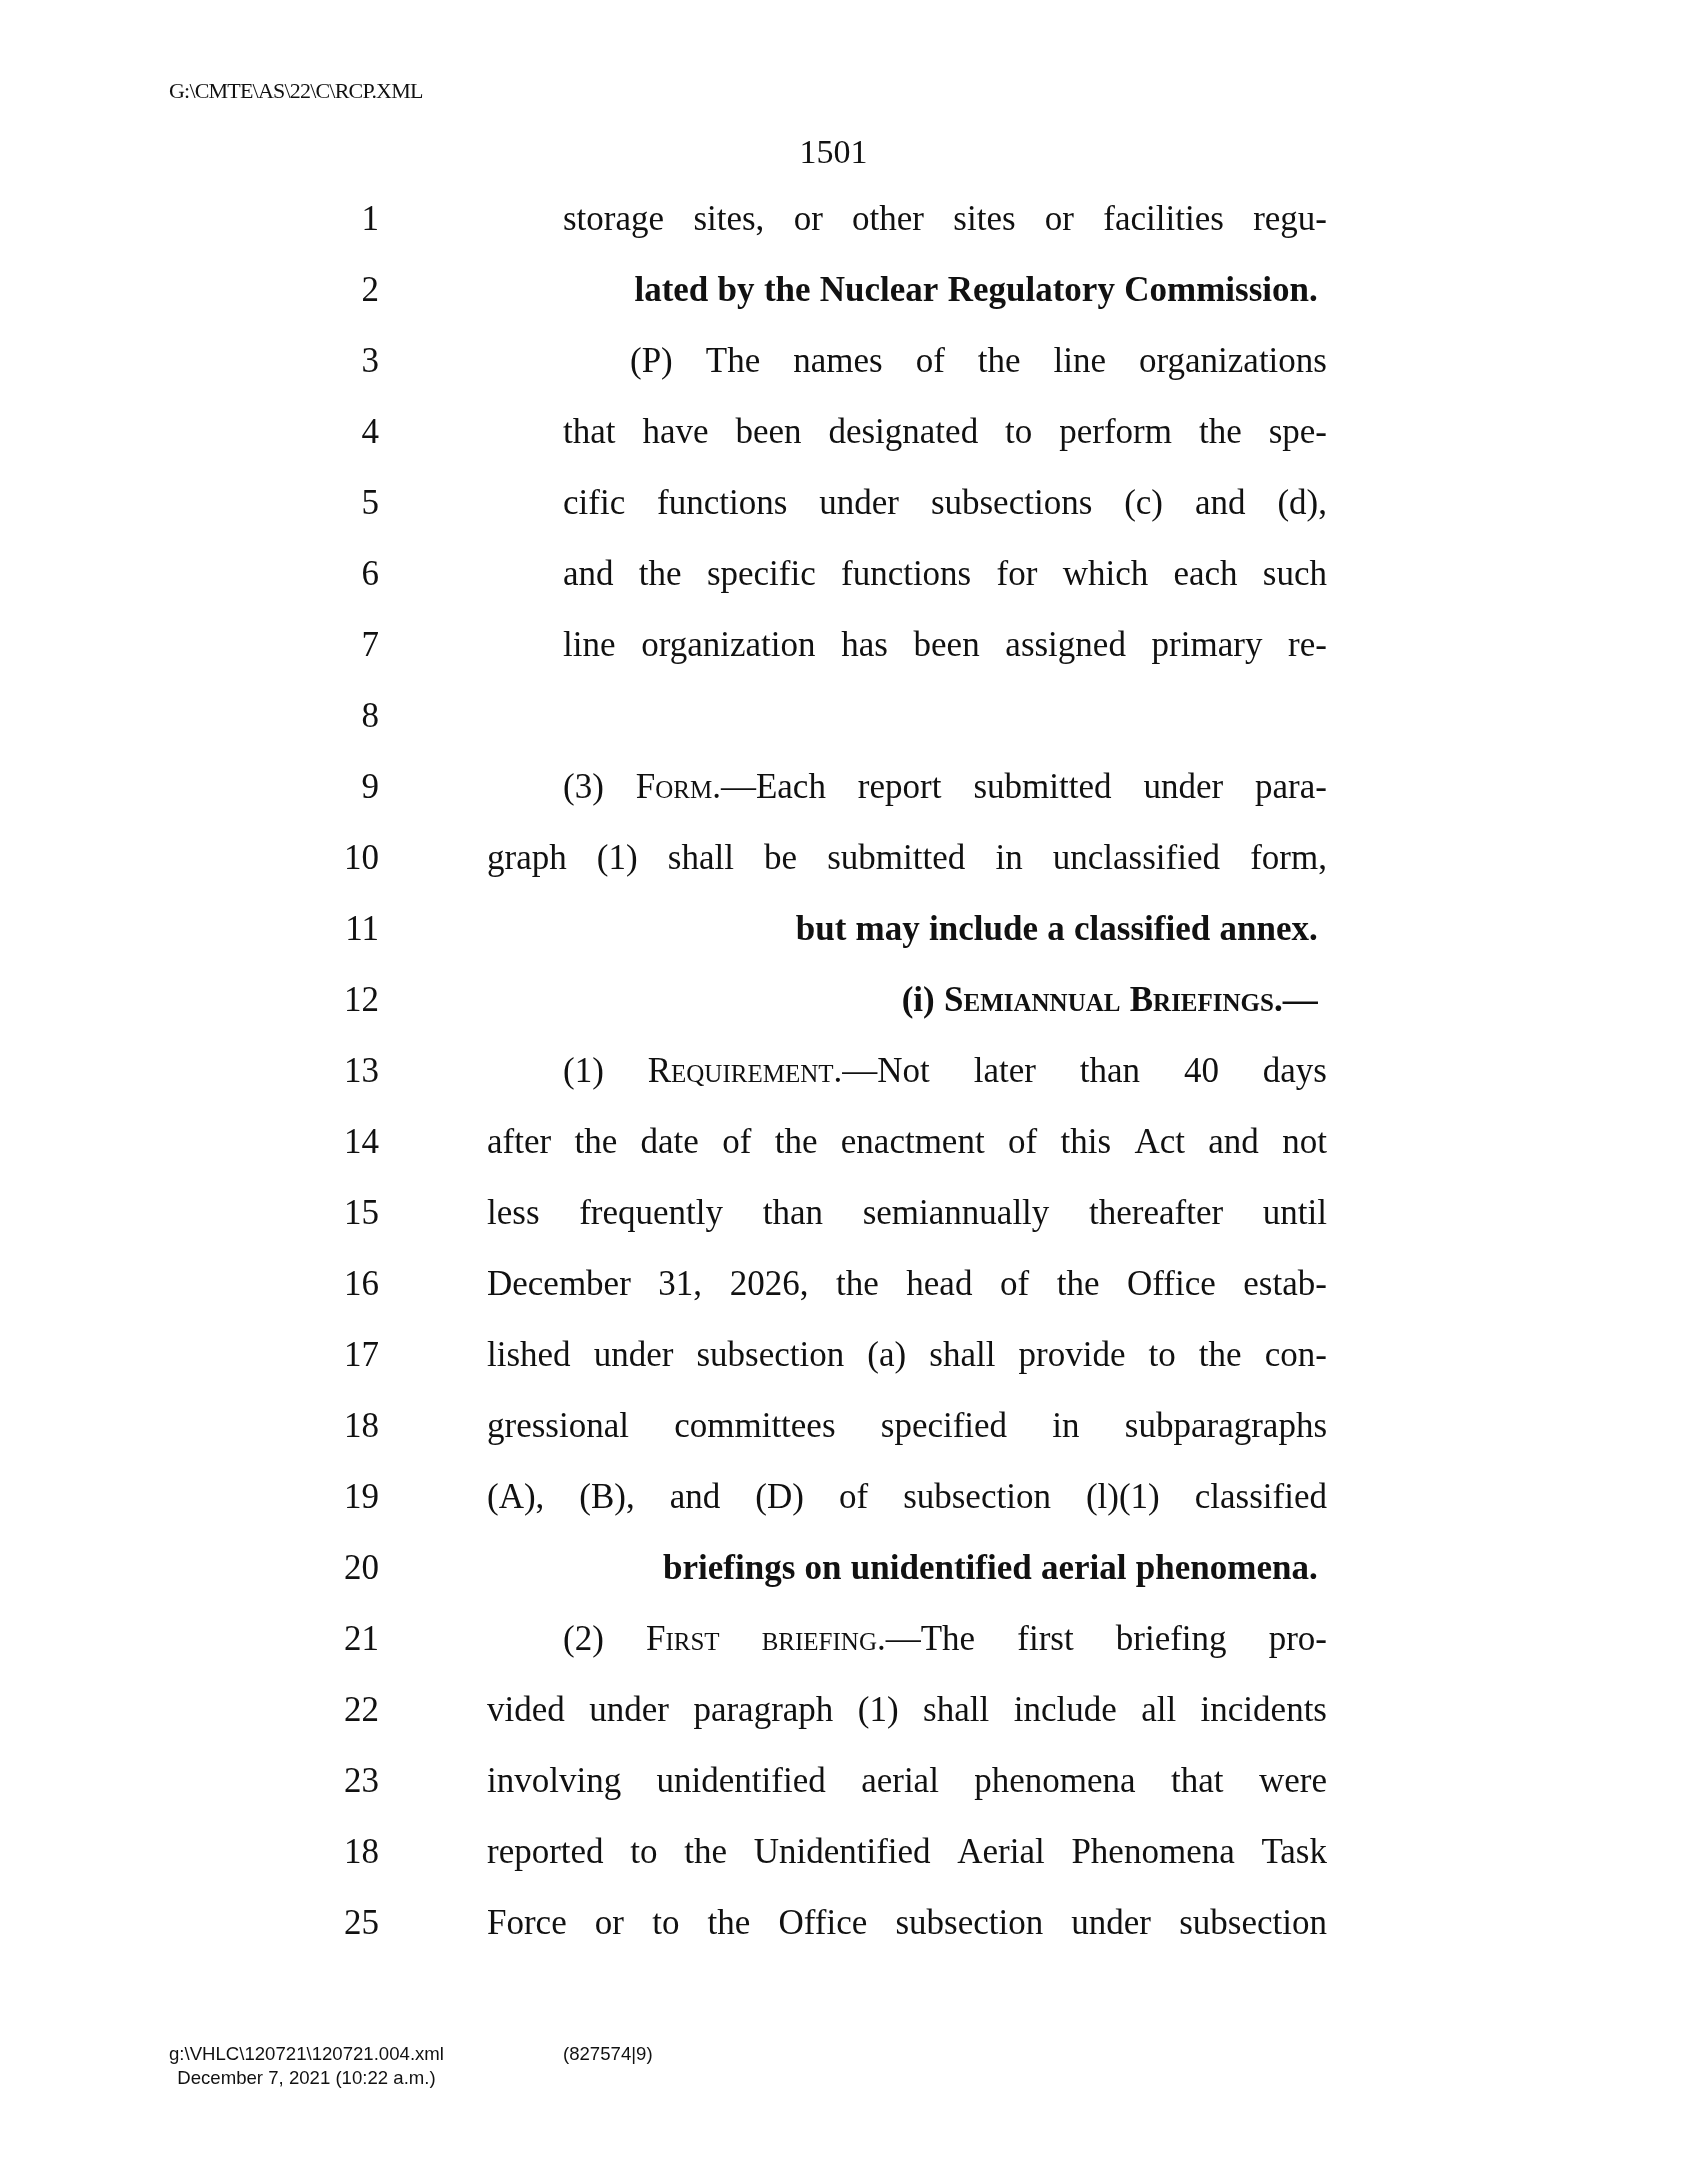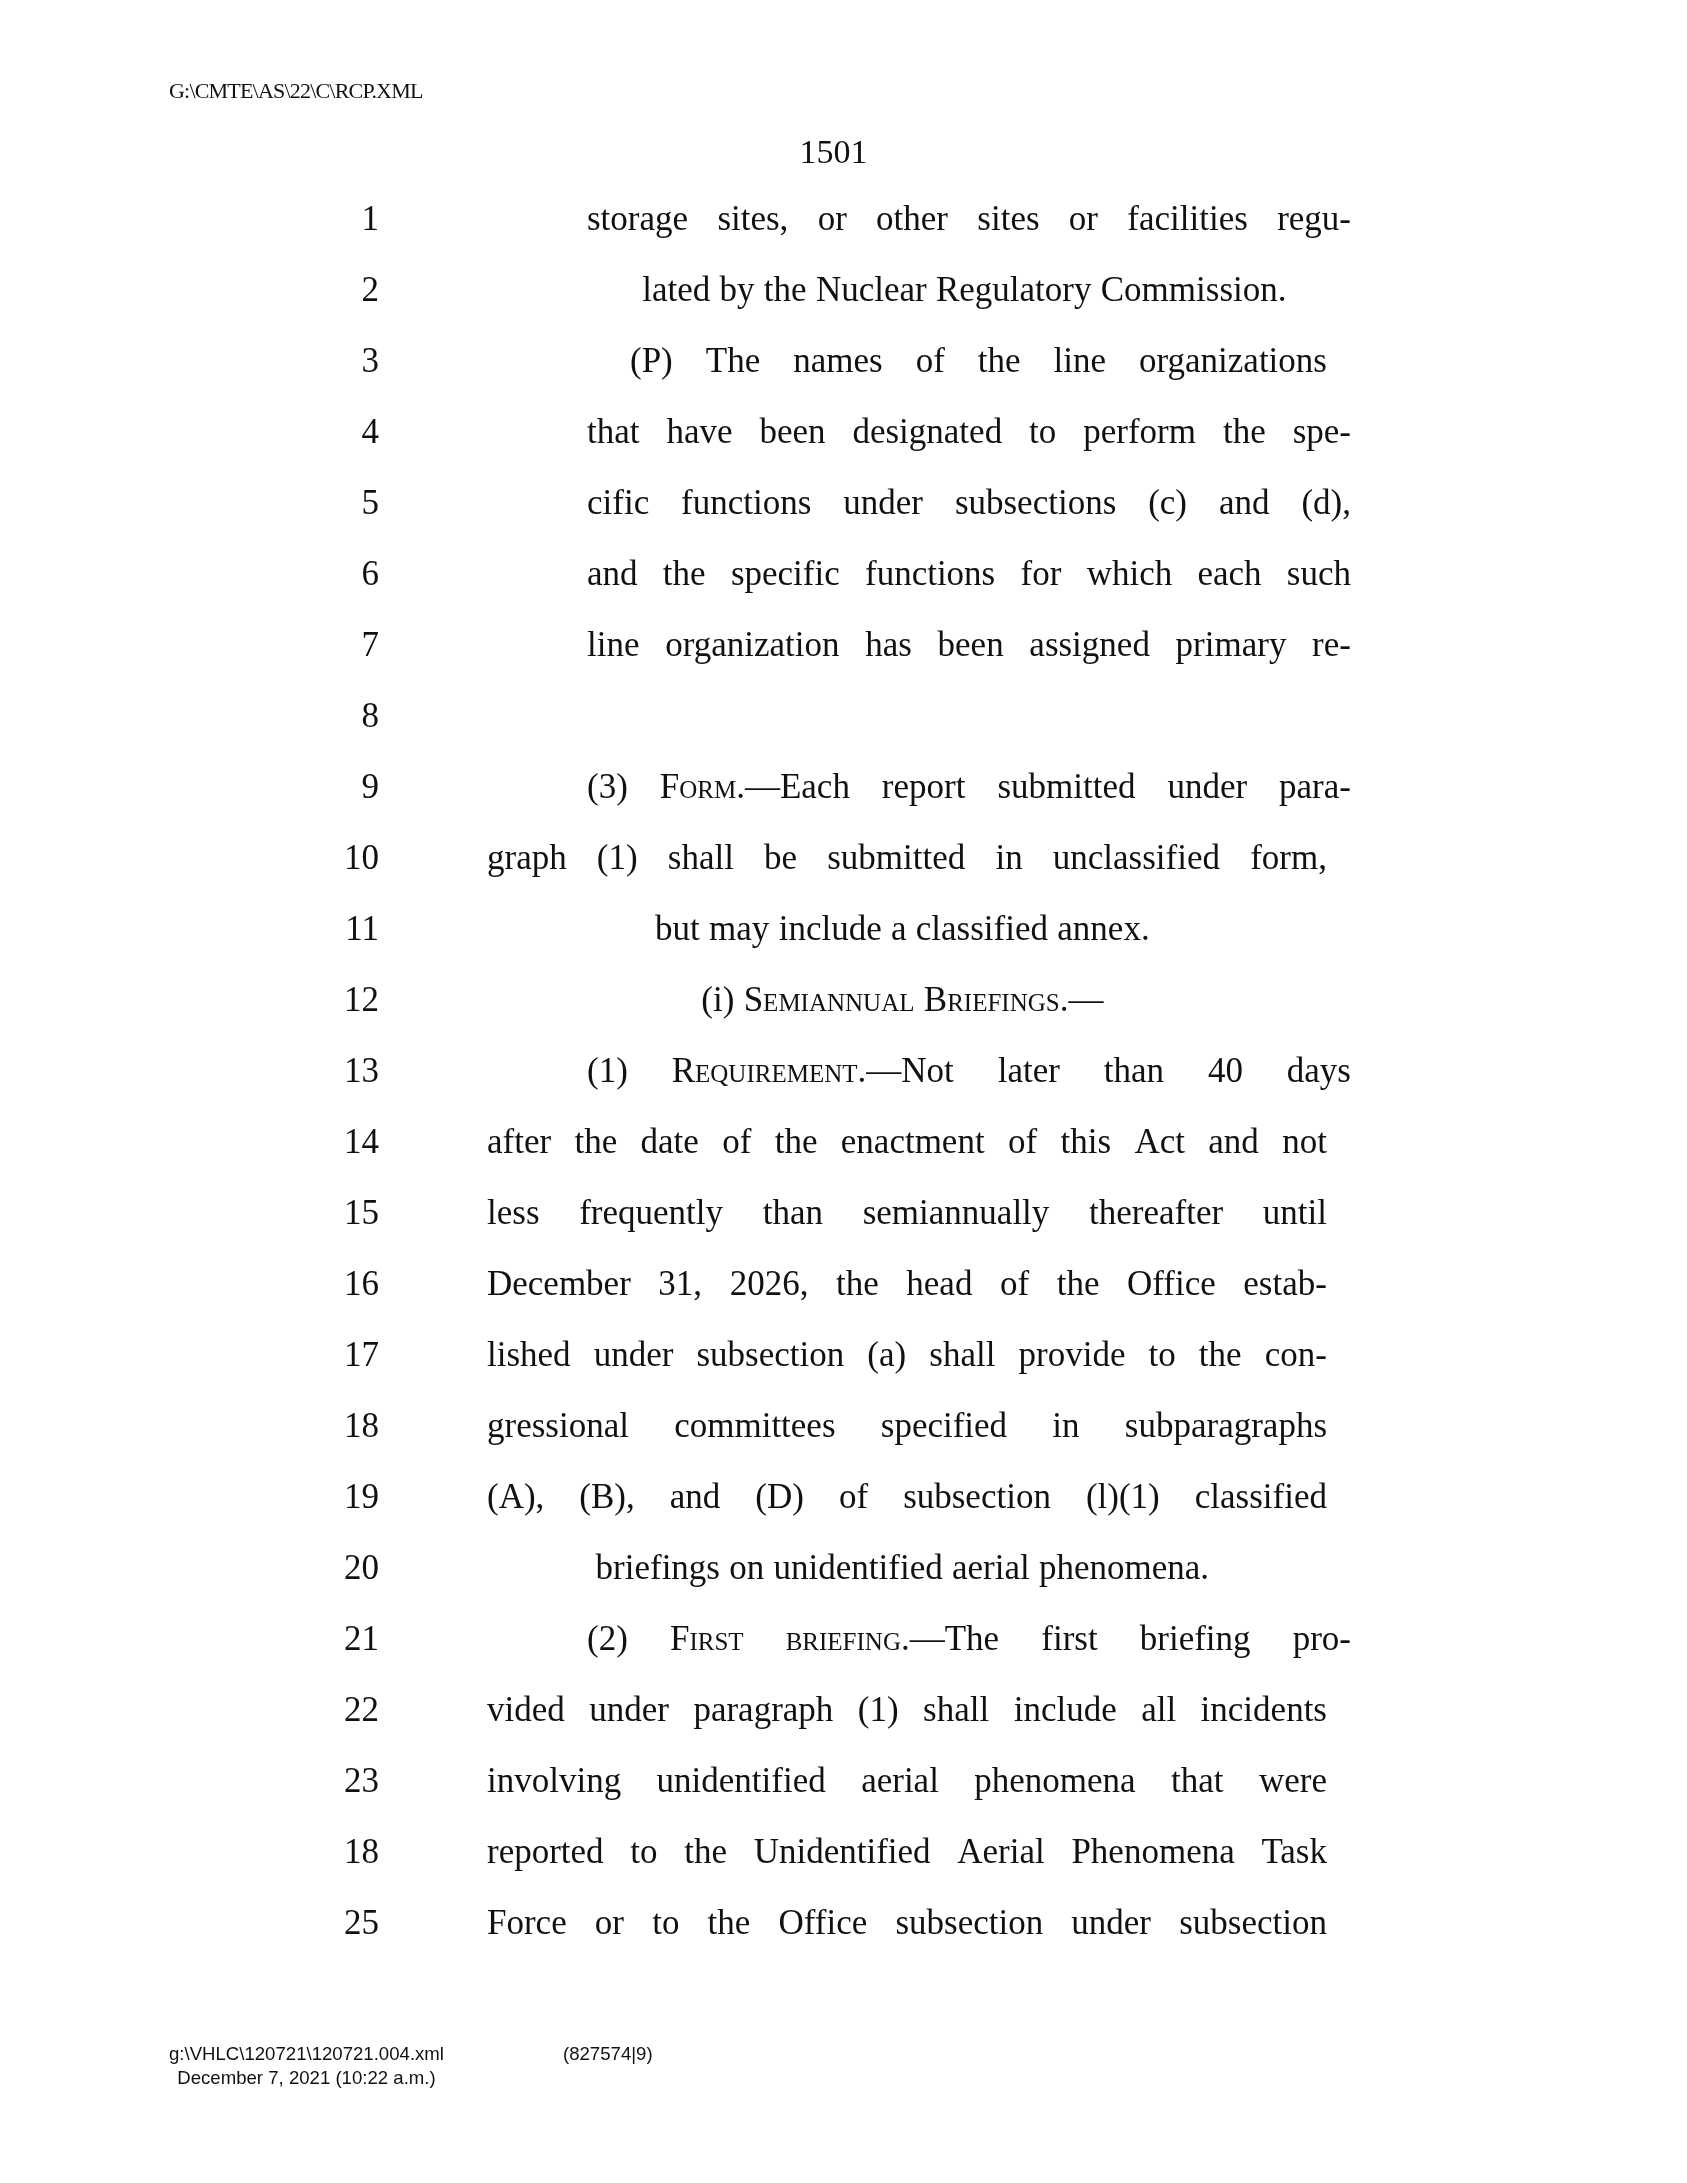--- a/index.html
+++ b/index.html
@@ -18,23 +18,23 @@
     font-family: "Liberation Serif", serif; font-size: 35px; line-height: 54px;
   }
   .line-no {
     position: absolute; left: 295px; width: 84px; text-align: right;
   }
   .line-text {
     position: absolute; left: 487px; width: 840px;
     text-align: justify; text-align-last: justify; white-space: nowrap;
     display: flex; justify-content: space-between;
   }
-  .line-text.indent { left: 563px; width: 764px; margin-left: 24px; }
+  .line-text.indent { left: 563px; width: 764px; }
   .line-text.para { left: 630px; width: 697px; }
-  .line-text.last { justify-content: center; }
+  .line-text.last { justify-content: flex-end; font-weight: bold; }
   .line-text.last span.w { margin-right: 9.3px; }
   .sc { font-variant: small-caps; }
   .footer {
     position: absolute; left: 169px; top: 2042px;
     font-family: "Liberation Sans", sans-serif; font-size: 18.6px; line-height: 23.6px; text-align: center;
   }
   .footer-code { position: absolute; left: 563px; top: 2042px;
     font-family: "Liberation Sans", sans-serif; font-size: 18.6px; line-height: 23.6px; }
 </style>
 </head>

